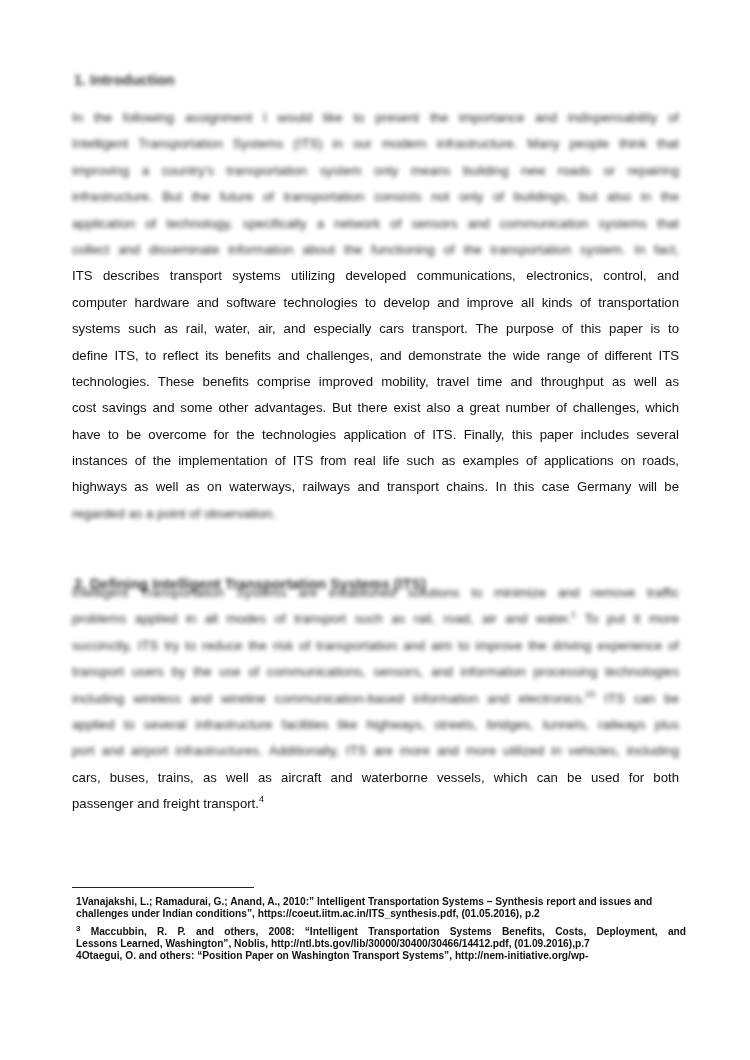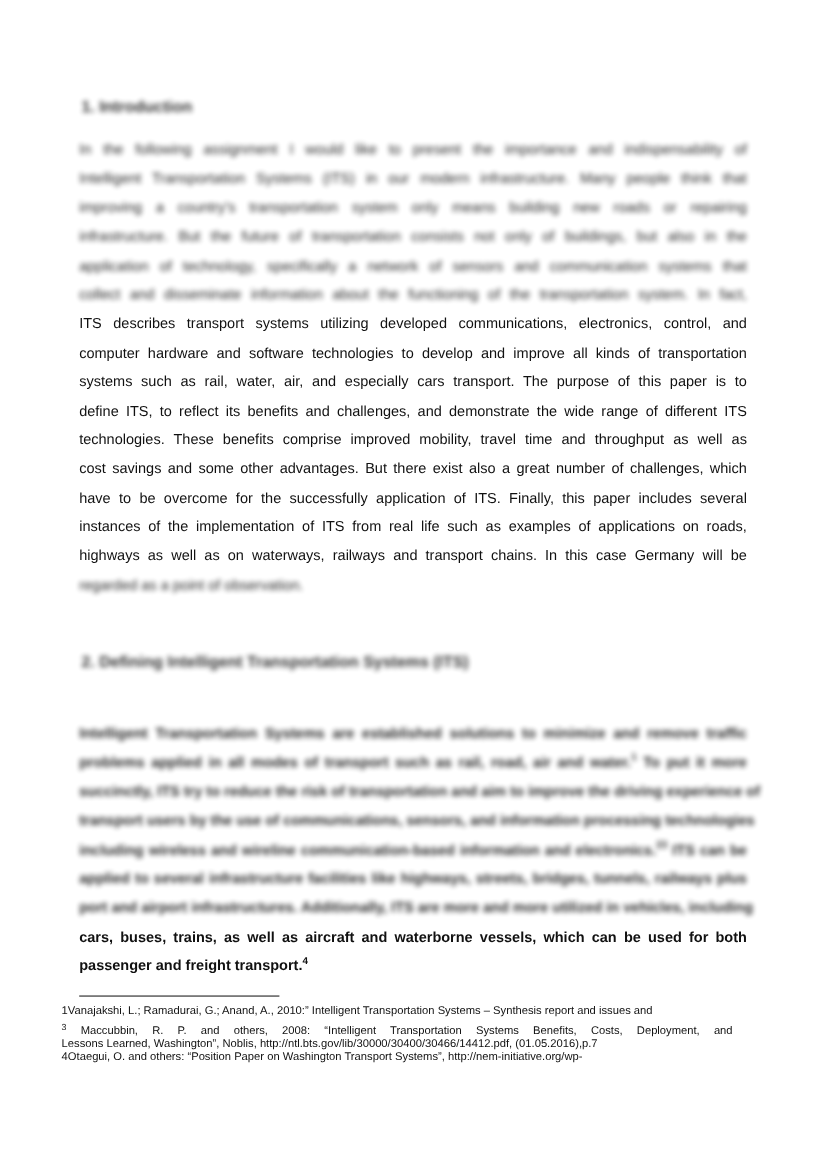--- a/index.html
+++ b/index.html
@@ -1,33 +1,33 @@
 <!DOCTYPE html>
 <html><head>
 <meta charset="utf-8">
 <style>
   html, body { margin: 0; padding: 0; background: #ffffff; }
   body { width: 750px; height: 1060px; position: relative; overflow: hidden; }
-  .page { position: absolute; left: 0; top: 0; width: 750px; height: 940px; background: #fff; margin-top: 18px; }
+  .page { position: absolute; left: 0; top: 0; width: 750px; height: 940px; background: #fff; }
   .heading {
     position: absolute; left: 74px;
     font-family: "Liberation Sans", sans-serif; font-weight: bold;
     font-size: 14.5px; color: #1a1a1a; white-space: nowrap;
   }
   .blur { filter: blur(2.2px); opacity: 0.9; }
   .para { position: absolute; left: 72px; width: 607px; }
   .line {
     display: block; height: 26.4px; line-height: 26.4px;
     font-family: "Liberation Sans", sans-serif; font-size: 13.2px; color: #111;
     text-align: justify; text-align-last: justify; white-space: nowrap; overflow: visible;
   }
   .line.last { text-align-last: left; }
   .line sup { font-size: 9px; line-height: 0; vertical-align: 6px; }
   .fn-rule { position: absolute; left: 72px; top: 887px; width: 182px; height: 1px; background: #222; }
-  .footnotes { position: absolute; left: 56px; top: 896px; width: 610px; }
+  .footnotes { position: absolute; left: 76px; top: 896px; width: 610px; font-weight: bold; }
   .fn-line {
     display: block; font-family: "Liberation Sans", sans-serif; font-size: 10.2px;
     color: #111; line-height: 12px; height: 12px; white-space: nowrap;
     text-align: justify; text-align-last: left;
   }
   .fn-line.just { text-align-last: justify; }
   .fn-line sup { font-size: 8px; line-height: 0; vertical-align: 4px; }
   .fn-gap { height: 3px; }
 </style>
 </head>
@@ -42,47 +42,48 @@
       <span class="line blur"><span>improving a country's transportation system only means building new roads or repairing</span></span>
       <span class="line blur"><span>infrastructure. But the future of transportation consists not only of buildings, but also in the</span></span>
       <span class="line blur"><span>application of technology, specifically a network of sensors and communication systems that</span></span>
       <span class="line blur"><span>collect and disseminate information about the functioning of the transportation system. In fact,</span></span>
       <span class="line"><span>ITS describes transport systems utilizing developed communications, electronics, control, and</span></span>
       <span class="line"><span>computer hardware and software technologies to develop and improve all kinds of transportation</span></span>
       <span class="line"><span>systems such as rail, water, air, and especially cars transport. The purpose of this paper is to</span></span>
       <span class="line"><span>define ITS, to reflect its benefits and challenges, and demonstrate the wide range of different ITS</span></span>
       <span class="line"><span>technologies. These benefits comprise improved mobility, travel time and throughput as well as</span></span>
       <span class="line"><span>cost savings and some other advantages. But there exist also a great number of challenges, which</span></span>
-      <span class="line"><span>have to be overcome for the successfully application of ITS. Finally, this paper includes several</span></span>
+      <span class="line"><span>have to be overcome for the technologies application of ITS. Finally, this paper includes several</span></span>
       <span class="line"><span>instances of the implementation of ITS from real life such as examples of applications on roads,</span></span>
       <span class="line"><span>highways as well as on waterways, railways and transport chains. In this case Germany will be</span></span>
       <span class="line blur last"><span>regarded as a point of observation.</span></span>
     </div>
 
   <div class="heading blur" style="top:576px;">2. Defining Intelligent Transportation Systems (ITS)</div>
-  <div class="para" style="top:636px;font-weight:bold;" id="sec1">
+  <div class="para" style="top:580px;" id="sec1">
       <span class="line blur"><span>Intelligent Transportation Systems are established solutions to minimize and remove traffic</span></span>
       <span class="line blur"><span>problems applied in all modes of transport such as rail, road, air and water.</span><sup>1</sup><span> To put it more</span></span>
       <span class="line blur"><span>succinctly, ITS try to reduce the risk of transportation and aim to improve the driving experience of</span></span>
       <span class="line blur"><span>transport users by the use of communications, sensors, and information processing technologies</span></span>
       <span class="line blur"><span>including wireless and wireline communication-based information and electronics.</span><sup>23</sup><span> ITS can be</span></span>
       <span class="line blur"><span>applied to several infrastructure facilities like highways, streets, bridges, tunnels, railways plus</span></span>
       <span class="line blur"><span>port and airport infrastructures. Additionally, ITS are more and more utilized in vehicles, including</span></span>
       <span class="line"><span>cars, buses, trains, as well as aircraft and waterborne vessels, which can be used for both</span></span>
       <span class="line last"><span>passenger and freight transport.</span><sup>4</sup></span>
     </div>
 
   <div class="fn-rule"></div>
   <div class="footnotes" id="fns">
       <div>
         <span class="fn-line"><span>1Vanajakshi, L.; Ramadurai, G.; Anand, A., 2010:” Intelligent Transportation Systems – Synthesis report and issues and</span></span>
+        <span class="fn-line"><span>challenges under Indian conditions”, https://coeut.iitm.ac.in/ITS_synthesis.pdf, (01.05.2016), p.2</span></span>
       </div>
       <div class="fn-gap"></div>
       <div class="fn-gap"></div>
       <div>
         <span class="fn-line just"><sup>3</sup><span> Maccubbin, R. P. and others, 2008: “Intelligent Transportation Systems Benefits, Costs, Deployment, and</span></span>
-        <span class="fn-line"><span>Lessons Learned, Washington”, Noblis, http://ntl.bts.gov/lib/30000/30400/30466/14412.pdf, (01.05.2016),p.7</span></span>
+        <span class="fn-line"><span>Lessons Learned, Washington”, Noblis, http://ntl.bts.gov/lib/30000/30400/30466/14412.pdf, (01.09.2016),p.7</span></span>
       </div>
       <div>
         <span class="fn-line"><span>4Otaegui, O. and others: “Position Paper on Washington Transport Systems”, http://nem-initiative.org/wp-</span></span>
       </div>
     </div>
 </div>
 
 </body></html>

